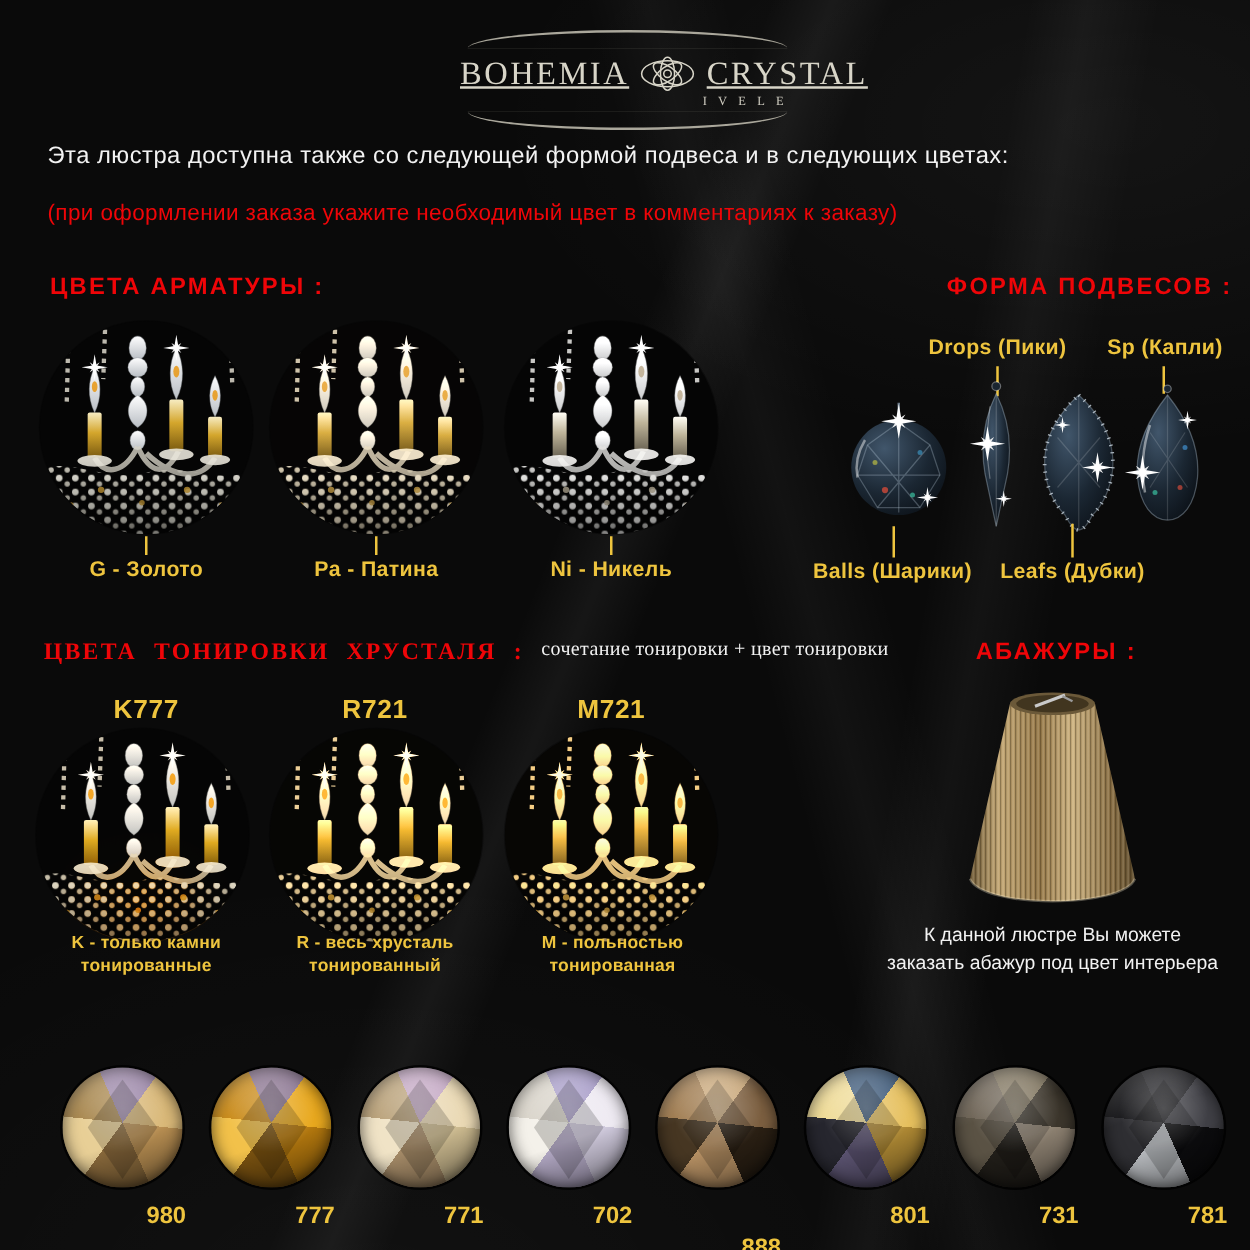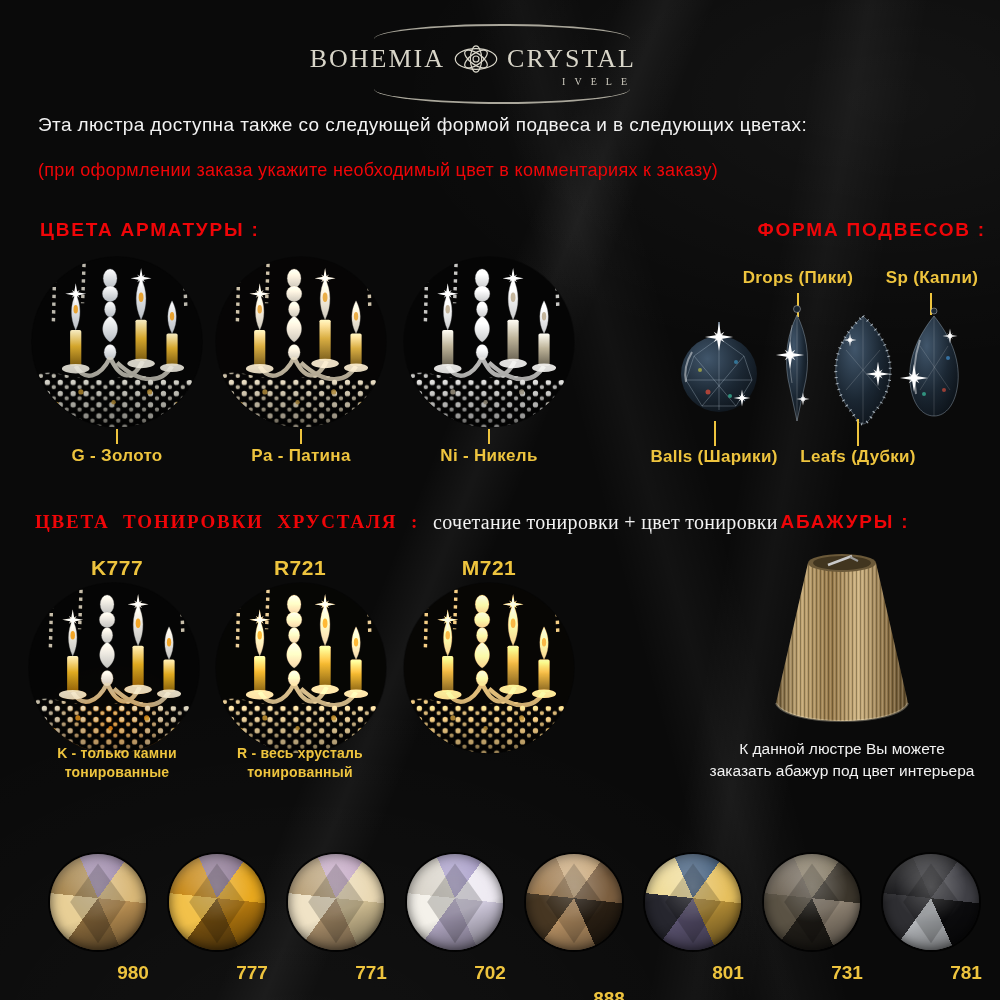--- a/index.html
+++ b/index.html
@@ -14,36 +14,36 @@
       radial-gradient(900px 600px at 30% 105%, rgba(255,255,255,.03), transparent 60%),
       var(--background,#0a0a0a);
     color:var(--text-white,#f2f2f2);
   }
   .abs{position:absolute;}
   
   .logo{left:368px;top:24px;width:268px;text-align:center;color:var(--logo-silver,#d8d5c8);}
   .logo-arc{width:256px;height:13px;margin:0 auto;}
   .logo-arc.top{border-top:2px solid #aaa79b;border-radius:50% 50% 0 0 / 100% 100% 0 0;}
   .logo-arc.bottom{border-bottom:2px solid #aaa79b;border-radius:0 0 50% 50% / 0 0 100% 100%;margin-top:2px;}
-  .logo-row{display:flex;align-items:center;justify-content:flex-end;gap:8px;margin-top:4px;}
+  .logo-row{display:flex;align-items:center;justify-content:flex-start;gap:8px;margin-top:4px;text-decoration:underline;}
   .logo-row span{font-family:"Liberation Serif","DejaVu Serif",serif;font-size:26px;letter-spacing:2px;}
   .logo-orn{width:46px;height:32px;flex:0 0 auto;}
   .logo-sub{font-family:"Liberation Serif","DejaVu Serif",serif;font-size:10px;letter-spacing:9px;margin:1px 0 2px 9px;color:#cfccc0;text-align:right;}
   
   .t-white{color:var(--text-white,#f2f2f2);}
   .t-red{color:var(--accent-red,#ef0508);}
   .t-gold{color:var(--accent-gold,#eec43e);}
   .intro1{left:38px;top:114px;width:940px;font-size:19px;letter-spacing:.4px;}
   .intro2{left:38px;top:160px;width:940px;font-size:18px;letter-spacing:.3px;}
   .heading{font-size:19px;font-weight:bold;letter-spacing:1.8px;}
   .h-armatura{left:40px;top:219px;}
   .h-podves{left:700px;top:219px;width:286px;text-align:right;}
   .h-tint-row{left:35px;top:511px;display:flex;align-items:flex-start;gap:14px;font-family:Liberation Serif, serif;}
   .h-tint-row .heading{word-spacing:7px;}
-  .h-tint-sub{font-size:20px;letter-spacing:.3px;}
+  .h-tint-sub{font-size:16px;letter-spacing:.3px;}
   .h-abazur{left:760px;top:511px;width:170px;text-align:center;}
   .gold-label{font-size:17px;font-weight:bold;text-align:center;letter-spacing:.3px;}
   .code-label{font-size:21px;font-weight:bold;text-align:center;letter-spacing:.5px;}
   .caption{font-size:14px;font-weight:bold;text-align:center;line-height:1.35;white-space:pre-line;letter-spacing:.2px;}
   .lamp-caption{font-size:15.5px;text-align:center;line-height:1.45;white-space:pre-line;}
   .num-label{font-size:19px;font-weight:bold;text-align:center;}
   .tick{width:2px;background:var(--accent-gold,#caa43a);}
   
   .chand-circle{width:172px;height:172px;border-radius:50%;overflow:hidden;position:absolute;box-shadow:inset 0 0 14px rgba(0,0,0,.7);}
   .chand-circle svg{display:block;width:100%;height:100%;}
@@ -294,20 +294,22 @@
   <div class="chand-circle var-m721" style="left:403px;top:582px;">
     <svg viewBox="0 0 200 200">
         <use href="#sym-chand"></use>
       </svg>
   </div>
 
   <div class="abs caption t-gold" style="left:7px;top:744px;width:220px;">K - только камни
 тонированные</div>
   <div class="abs caption t-gold" style="left:190px;top:744px;width:220px;">R - весь хрусталь
 тонированный</div>
+  <div class="abs caption t-gold" style="left:380px;top:744px;width:220px;">M - польностью
+тонированная</div>
 
   <div class="abs heading t-red h-abazur">АБАЖУРЫ :</div>
 
   <svg class="pend" style="left:772px;top:545px;" width="140" height="195" viewBox="0 0 140 195">
     <path d="M36,18 L4,158 C14,182 126,182 136,158 L104,18 Z" fill="url(#gShadeBody)"></path>
     <path d="M36,18 L4,158 C14,182 126,182 136,158 L104,18 Z" fill="url(#pPleat)"></path>
     <path d="M4,158 C14,182 126,182 136,158" fill="none" stroke="rgba(255,245,215,.3)" stroke-width="2"></path>
     <ellipse cx="70" cy="18" rx="34" ry="9" fill="#6b5939"></ellipse>
     <ellipse cx="70" cy="18" rx="29" ry="7" fill="#41351f"></ellipse>
     <path d="M56,20 L80,11" stroke="#c9c9c9" stroke-width="2.5"></path>

